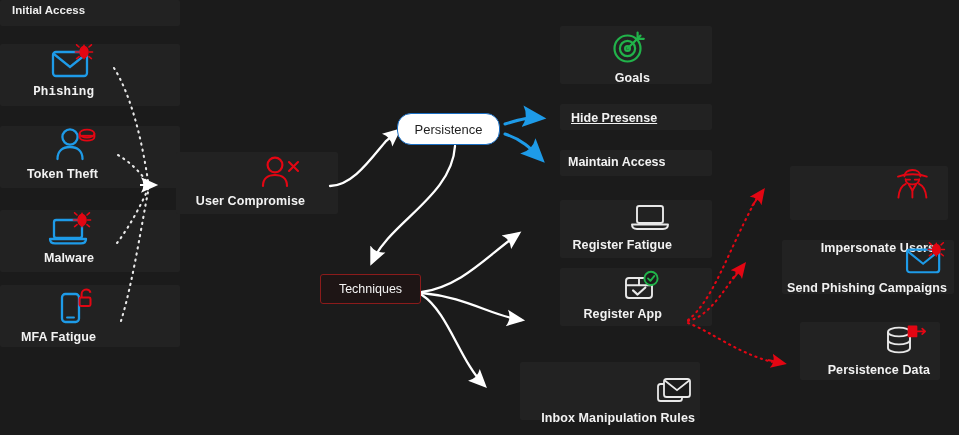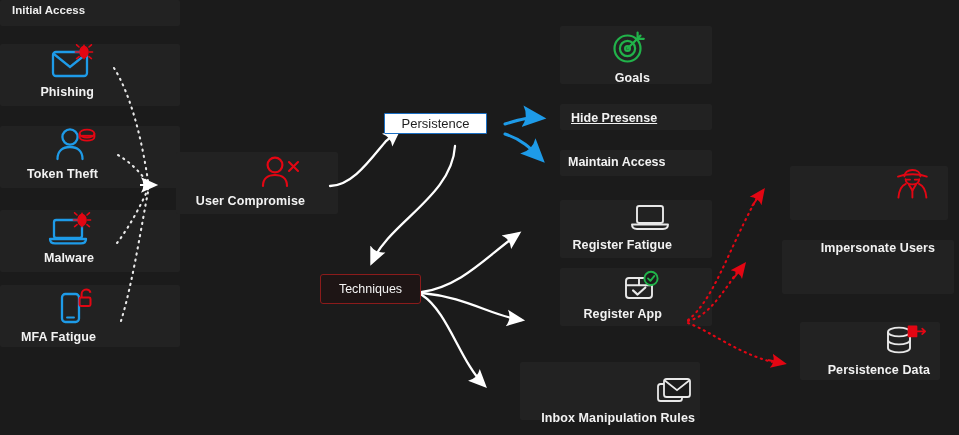--- a/index.html
+++ b/index.html
@@ -98,21 +98,21 @@
       <path name="mid" d="M688,321 C702,317 712,310 737,272"></path>
       <path d="M688,323 C712,332 735,352 772,362"></path>
     </g>
     <path d="M752,206 L762,192" fill="none" stroke="#e30613" stroke-width="2" marker-end="url(#ah-red)"></path>
     <path d="M733,279 L743,266" fill="none" stroke="#e30613" stroke-width="2" marker-end="url(#ah-red)"></path>
     <path d="M768,360 L782,363" fill="none" stroke="#e30613" stroke-width="2" marker-end="url(#ah-red)"></path>
   </svg>
 
   <div class="heading" style="left:12px;top:4px;">Initial Access</div>
 
-  <div class="node" style="left:12px;top:44px;width:82px;">
+  <div class="node" style="left:12px;top:44px;width:82px;font-family:Liberation Mono, monospace;">
     <span class="ico">
       <svg width="44" height="36" viewBox="0 0 44 36">
         <rect x="3" y="8" width="34" height="24" rx="3" fill="none" stroke="#1e9be8" stroke-width="2.3"></rect>
         <path d="M4.5,10.5 L20,23 L35.5,10.5" fill="none" stroke="#1e9be8" stroke-width="2.3" stroke-linecap="round"></path>
         <g fill="#e30613" stroke="#e30613" stroke-width="1.6" stroke-linecap="round">
           <ellipse cx="34" cy="8" rx="4" ry="5.4"></ellipse>
           <path d="M34,1.2 L34,14.8 M29,3 L26.6,0.8 M39,3 L41.4,0.8 M28.6,8 L25.4,8 M39.4,8 L42.6,8 M29,12.6 L26.6,14.6 M39,12.6 L41.4,14.6"></path>
         </g>
       </svg>
     </span>
@@ -166,21 +166,21 @@
     <span class="ico">
       <svg width="50" height="34" viewBox="0 0 50 34">
         <circle cx="20" cy="10" r="7.4" fill="none" stroke="#e30613" stroke-width="2.2"></circle>
         <path d="M8,31 C8,23.2 13.4,20 20,20 C26.6,20 32,23.2 32,31" fill="none" stroke="#e30613" stroke-width="2.2" stroke-linecap="round"></path>
         <path d="M34,7 L43,16 M43,7 L34,16" fill="none" stroke="#e30613" stroke-width="2.1" stroke-linecap="round"></path>
       </svg>
     </span>
     <span class="lbl">User Compromise</span>
   </div>
 
-  <div class="box box-persistence" style="left:384px;top:113px;width:103px;height:21px;">
+  <div class="box box-persistence" style="left:397px;top:113px;width:103px;height:32px;border-radius:14px;">
     <span>Persistence</span>
   </div>
 
   <div class="box box-techniques" style="left:320px;top:274px;width:101px;height:30px;">
     <span>Techniques</span>
   </div>
 
   <div class="node" style="left:584px;top:28px;width:66px;">
     <span class="ico">
       <svg width="40" height="38" viewBox="0 0 40 38">
@@ -241,20 +241,33 @@
           <path d="M15.8,11.6 L19,11.6 M23.8,11.6 L27,11.6"></path>
           <path d="M14.8,15.8 C10.6,17.6 8,21.4 7.4,29.6 M28,15.8 C32.2,17.6 34.8,21.4 35.4,29.6"></path>
           <path d="M17.8,16.6 L21.4,22.6 L25,16.6"></path>
           <path d="M21.4,22.6 L21.4,29.6"></path>
         </g>
       </svg>
     </span>
     <span class="lbl">Impersonate Users</span>
   </div>
 
+  <div class="node" style="left:787px;top:242px;width:160px;">
+    <span class="ico">
+      <svg width="44" height="34" viewBox="0 0 44 36">
+        <rect x="3" y="8" width="34" height="24" rx="3" fill="none" stroke="#1e9be8" stroke-width="2.3"></rect>
+        <path d="M4.5,10.5 L20,23 L35.5,10.5" fill="none" stroke="#1e9be8" stroke-width="2.3" stroke-linecap="round"></path>
+        <g fill="#e30613" stroke="#e30613" stroke-width="1.6" stroke-linecap="round">
+          <ellipse cx="34" cy="8" rx="4" ry="5.4"></ellipse>
+          <path d="M34,1.2 L34,14.8 M29,3 L26.6,0.8 M39,3 L41.4,0.8 M28.6,8 L25.4,8 M39.4,8 L42.6,8 M29,12.6 L26.6,14.6 M39,12.6 L41.4,14.6"></path>
+        </g>
+      </svg>
+    </span>
+    <span class="lbl">Send Phishing Campaigns</span>
+  </div>
 
   <div class="node" style="left:805px;top:324px;width:125px;">
     <span class="ico">
       <svg width="48" height="34" viewBox="0 0 48 34">
         <g fill="none" stroke="#e8e8e8" stroke-width="1.9">
           <ellipse cx="17" cy="8" rx="11" ry="4.4"></ellipse>
           <path d="M6,8 L6,24 C6,26.4 10.9,28.4 17,28.4 C23.1,28.4 28,26.4 28,24 L28,8"></path>
           <path d="M6,16 C6,18.4 10.9,20.4 17,20.4 C23.1,20.4 28,18.4 28,16"></path>
         </g>
         <g fill="#e30613" stroke="#e30613" stroke-width="1.7" stroke-linecap="round" stroke-linejoin="round">

